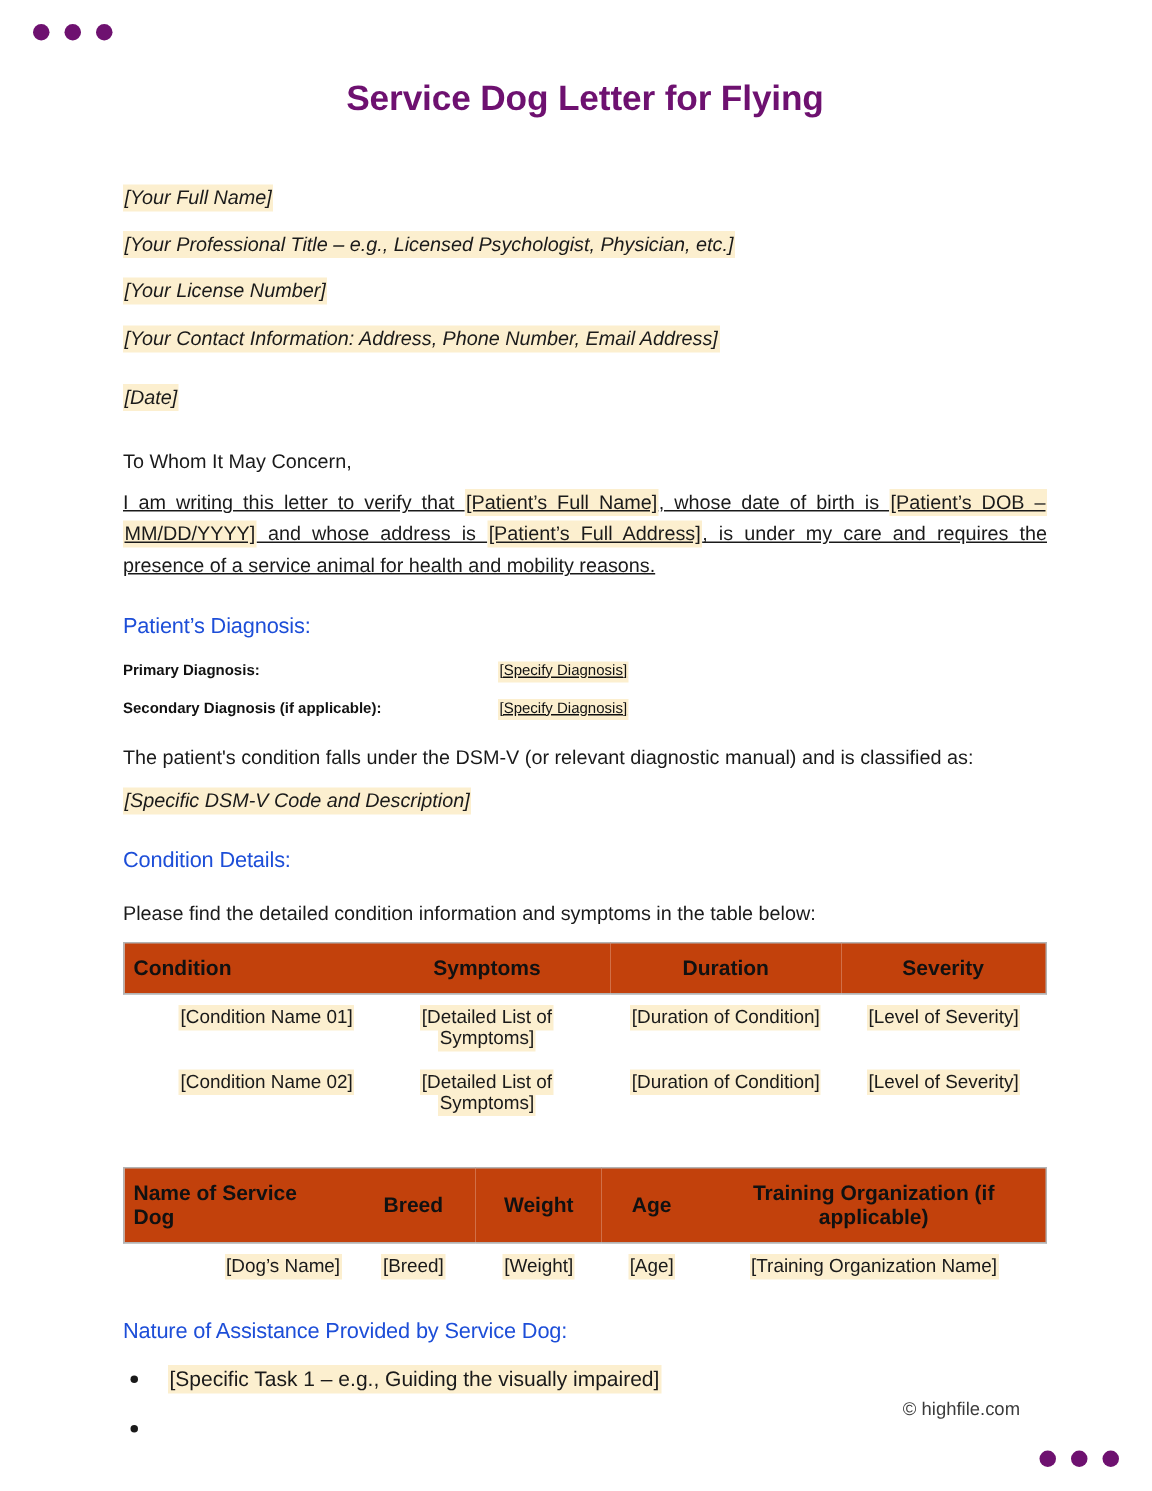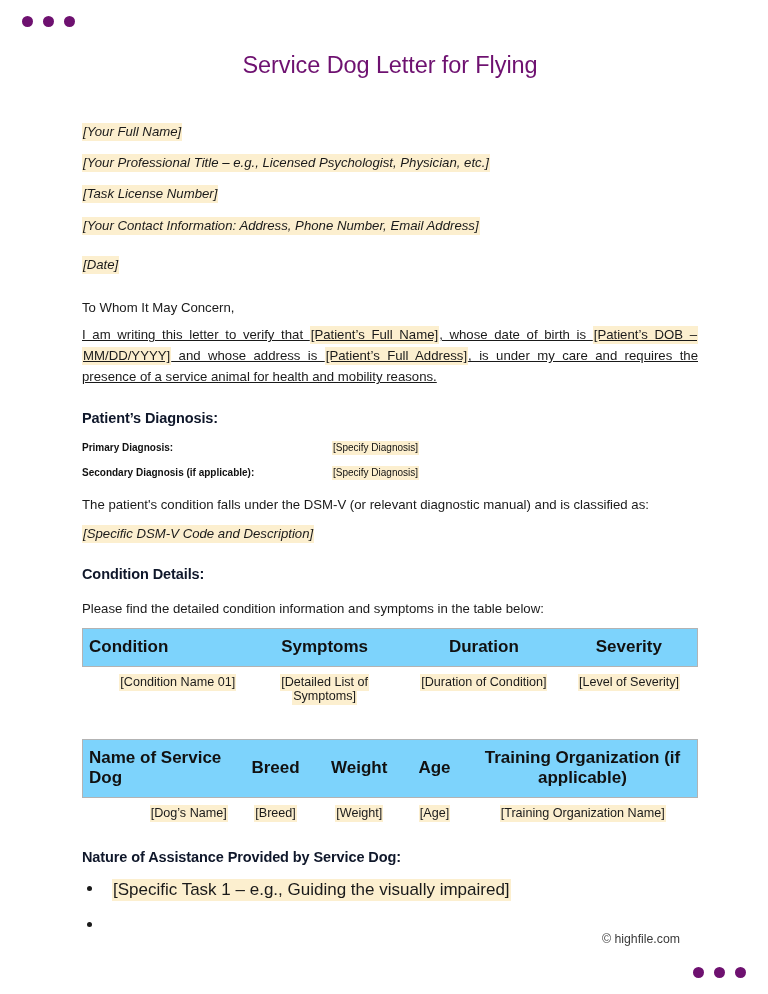--- a/index.html
+++ b/index.html
@@ -43,30 +43,30 @@
   .content {
     position: absolute;
     left: 82px;
     right: 70px;
     top: 52px;
   }
 
   h1.doc-title {
     color: #6E1170;
     font-size: 23.5px;
-    font-weight: normal;
+    font-weight: bold;
     text-align: center;
     margin: 0 0 46px 0;
     letter-spacing: -0.1px;
   }
 
   h2.section-title {
-    color: #0f172a;
+    color: #1d4ed8;
     font-size: 14.5px;
-    font-weight: bold;
+    font-weight: normal;
     margin: 0;
     padding: 0;
     letter-spacing: -0.1px;
   }
 
   .hl {
     background: #FCEFCF;
     padding: 1px 1px 2px 1px;
     box-decoration-break: clone;
     -webkit-box-decoration-break: clone;
@@ -108,37 +108,37 @@
     display: flex;
     align-items: baseline;
     font-size: 10px;
     color: #111;
   }
   .diag-label {
     font-weight: bold;
     width: 250px;
     flex: 0 0 250px;
   }
-  .diag-value { flex: 1 1 auto; }
+  .diag-value { flex: 1 1 auto; text-decoration: underline; }
 
   
   table.doc-table {
     width: 100%;
     border-collapse: collapse;
     font-size: 12.6px;
     table-layout: fixed;
   }
   table.doc-table thead th {
     border: 1px solid #b3b3b3;
     font-weight: bold;
     color: #111;
     padding: 8px 6px 9px 6px;
     text-align: center;
-    font-size: 17px;
-    background: #7dd3fc;
+    font-size: 14px;
+    background: #c2410c;
   }
   table.doc-table thead th.th-left {
     text-align: left;
     border-right: none;
   }
   table.doc-table thead th.th-mid {
     border-left: none;
     border-right: none;
   }
   table.doc-table thead th.th-last {
@@ -155,21 +155,21 @@
 
   
   ul.task-list {
     list-style: none;
     margin: 0;
     padding: 0;
   }
   ul.task-list li {
     position: relative;
     padding-left: 30px;
-    font-size: 17px;
+    font-size: 14px;
     color: #1a1a1a;
     line-height: 1.0;
     margin-bottom: 19px;
   }
   ul.task-list li:last-child { margin-bottom: 0; }
   ul.task-list li .bullet-icon {
     position: absolute;
     left: 5px;
     top: 5px;
     width: 5px;
@@ -207,21 +207,21 @@
 
   <div class="content">
 
     <h1 class="doc-title">Service Dog Letter for Flying</h1>
 
     <div>
       <p class="field-line"><span class="hl">[Your Full Name]</span></p>
       <div class="sp-18"></div>
       <p class="field-line"><span class="hl">[Your Professional Title – e.g., Licensed Psychologist, Physician, etc.]</span></p>
       <div class="sp-18"></div>
-      <p class="field-line"><span class="hl">[Task License Number]</span></p>
+      <p class="field-line"><span class="hl">[Your License Number]</span></p>
       <div class="sp-18"></div>
       <p class="field-line"><span class="hl">[Your Contact Information: Address, Phone Number, Email Address]</span></p>
     </div>
 
     <div class="sp-26"></div>
 
     <p class="field-line"><span class="hl">[Date]</span></p>
 
     <div class="sp-26"></div>
 
@@ -272,20 +272,26 @@
         <tr>
           <th class="th-left" style="width:26%;">Condition</th>
           <th class="th-mid" style="width:27%;">Symptoms</th>
           <th class="th-mid" style="width:25%;">Duration</th>
           <th class="th-last" style="width:22%;">Severity</th>
         </tr>
       </thead>
       <tbody>
         <tr>
           <td class="td-left"><span class="hl">[Condition Name 01]</span></td>
+          <td><span class="hl">[Detailed List of Symptoms]</span></td>
+          <td><span class="hl">[Duration of Condition]</span></td>
+          <td><span class="hl">[Level of Severity]</span></td>
+        </tr>
+        <tr>
+          <td class="td-left"><span class="hl">[Condition Name 02]</span></td>
           <td><span class="hl">[Detailed List of Symptoms]</span></td>
           <td><span class="hl">[Duration of Condition]</span></td>
           <td><span class="hl">[Level of Severity]</span></td>
         </tr>
       </tbody>
     </table>
 
     <div class="sp-20"></div>
 
 

